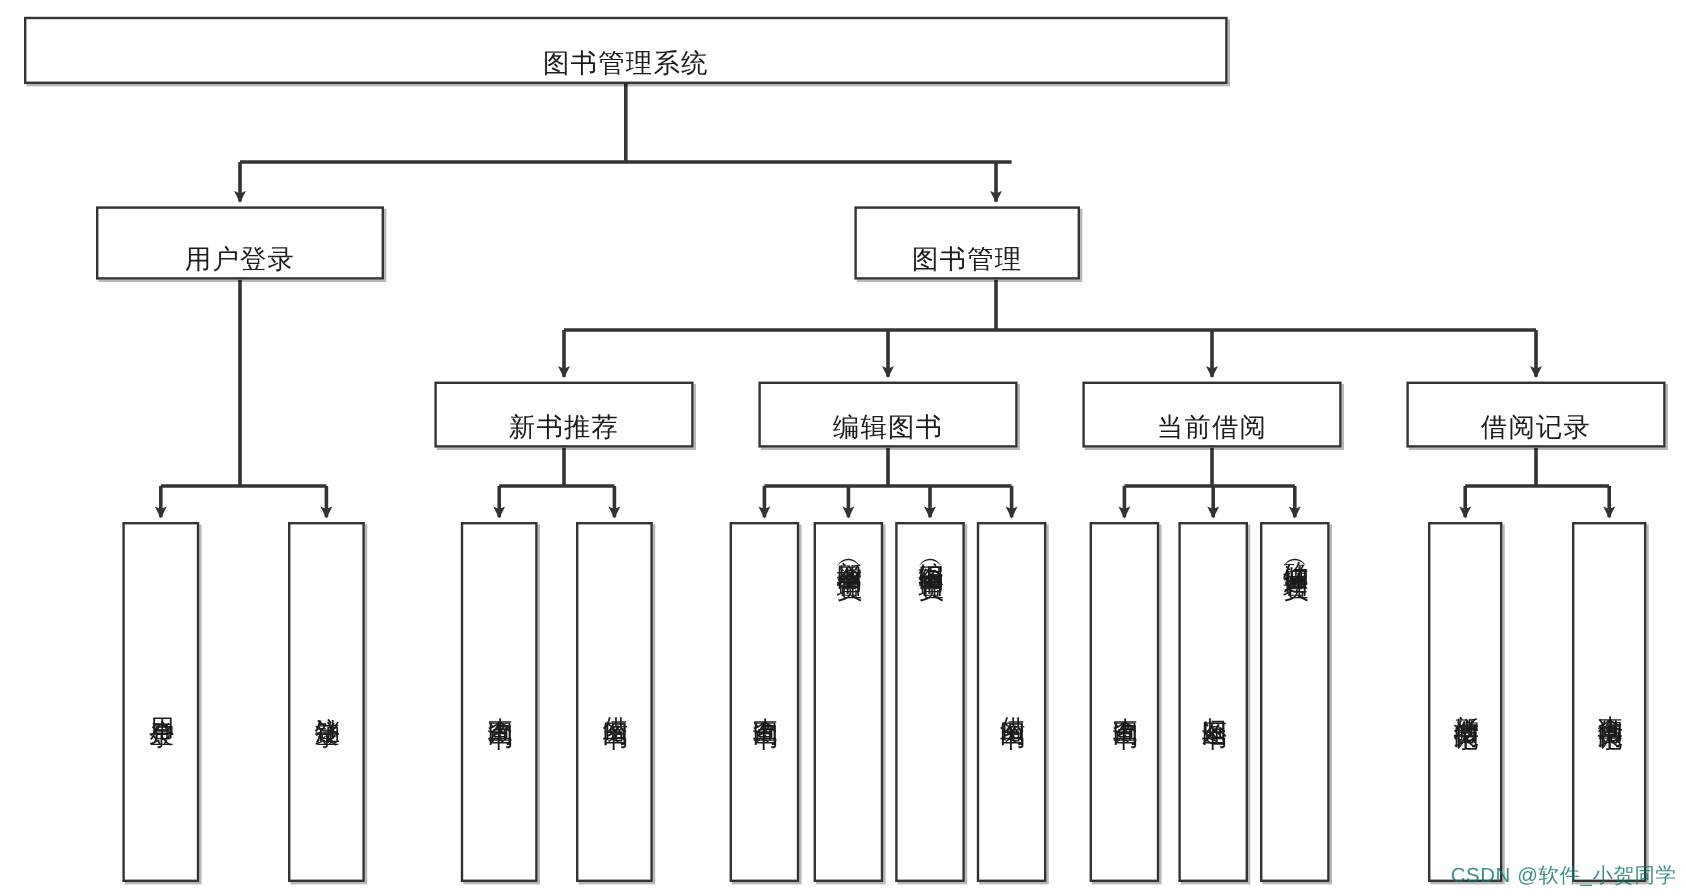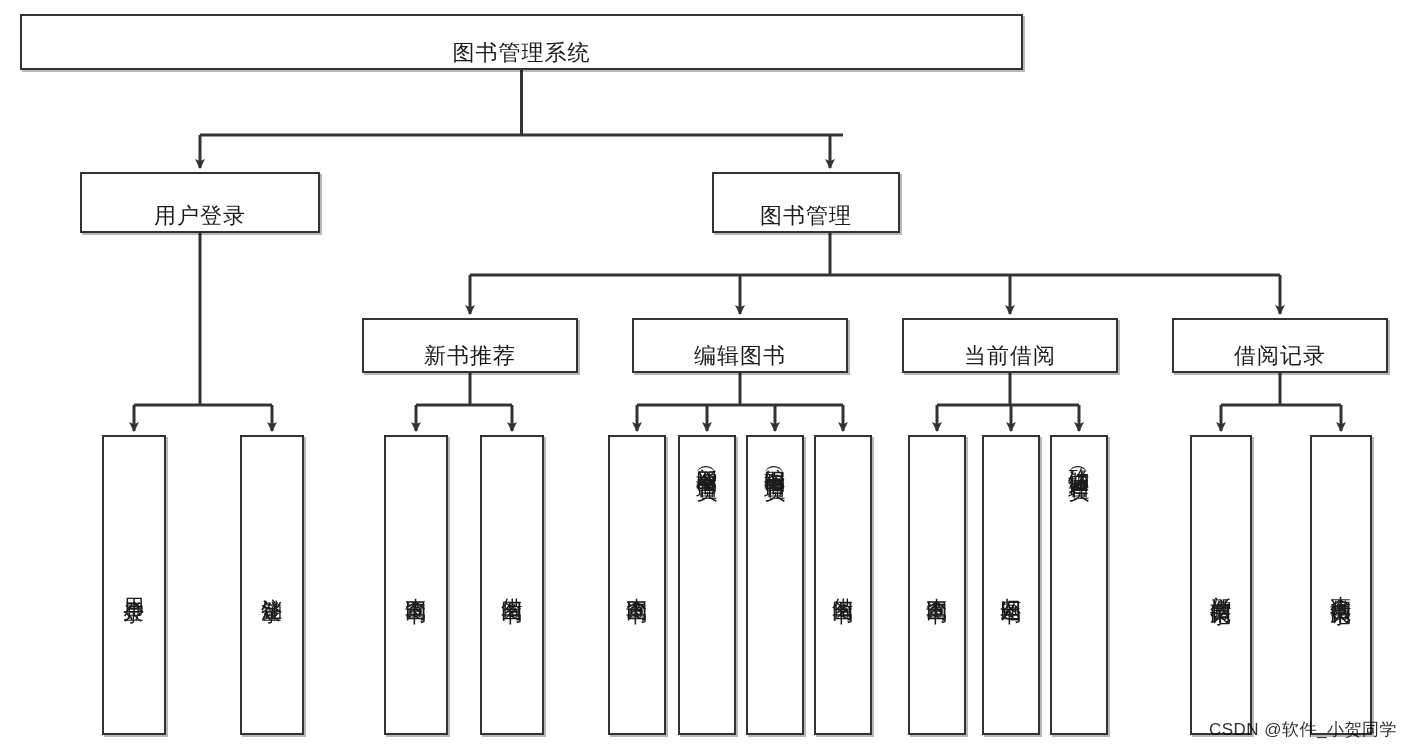--- a/index.html
+++ b/index.html
@@ -59,21 +59,21 @@
   }
   .node.vert.mid {
     align-items: center;
     padding-top: 0;
   }
   .watermark {
     position: absolute;
     right: 8px;
     bottom: 6px;
     font-size: 17px;
-    color: #000000;
+    color: #0f766e;
     opacity: 0.82;
     white-space: nowrap;
     z-index: 3;
     letter-spacing: 0.5px;
   }
 </style>
 </head>
 <body>
 
 <div id="canvas">

